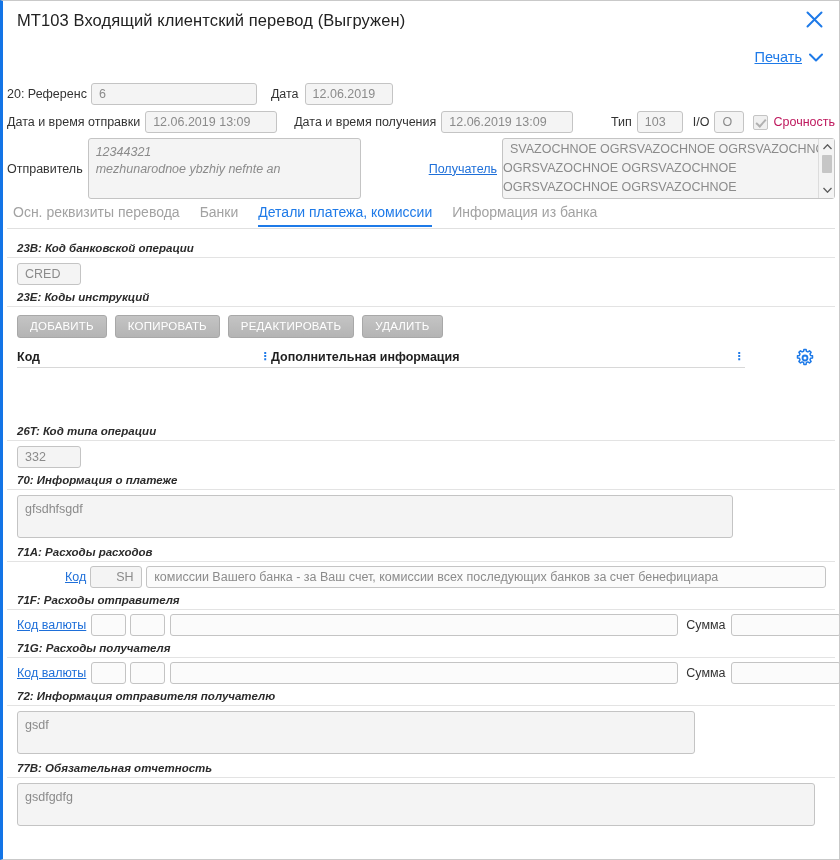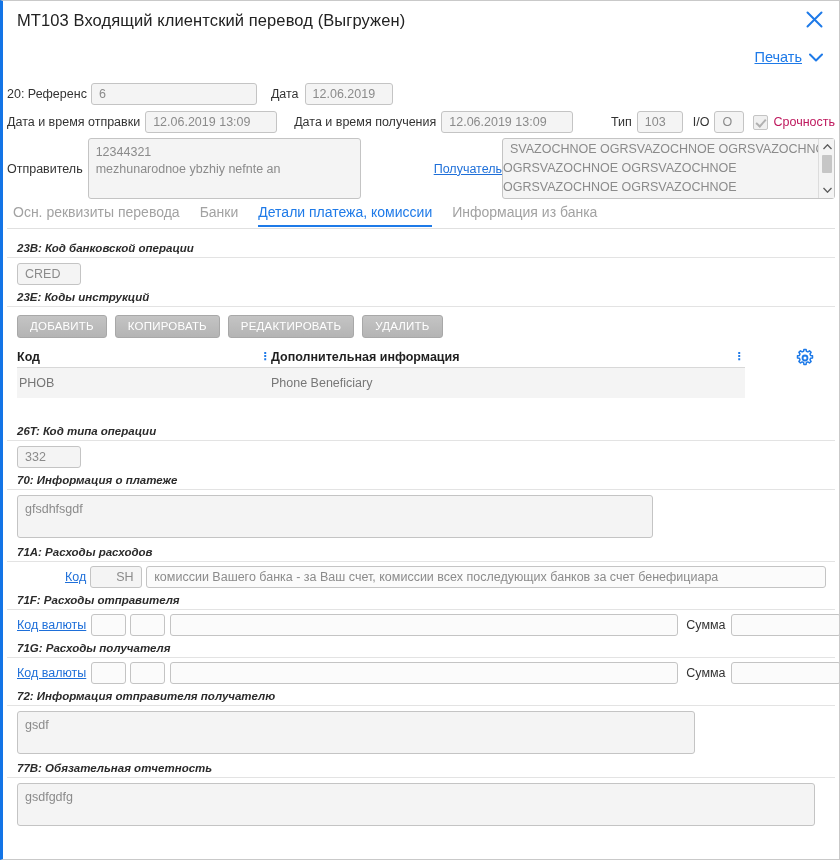--- a/index.html
+++ b/index.html
@@ -135,23 +135,23 @@
     width: 4px; height: 8px;
     border: solid #b0b0b0;
     border-width: 0 2px 2px 0;
     transform: rotate(42deg);
   }
   #urgency-label { color: #be185d; }
 
   
   .r3 { position: absolute; top: 137px; left: 4px; right: 4px; display: flex; align-items: center; }
   #sender-label { margin-right: 5px; }
-  #sender-text { width: 273px; height: 61px; }
+  #sender-text { width: 273px; height: 61px; font-style: italic; }
   .recv-wrap { margin-left: auto; display: flex; align-items: center; }
-  #receiver-label { }
+  #receiver-label { margin-right: 5px; }
   .recv-box {
     position: relative;
     width: 333px; height: 61px;
     background: #f4f4f4;
     border: 1px solid #c4c4c4;
     border-radius: 3px;
   }
   .recv-inner {
     padding: 4px 24px 0 7px;
     font-size: 12.5px;
@@ -280,21 +280,21 @@
     width: 20px; height: 20px;
     cursor: pointer;
   }
 
   
   #sec-26t-label { top: 424px; left: 0; right: 0; }
   #fld-26t { top: 445px; left: 14px; width: 64px; }
 
   
   #sec-70-label { top: 473px; left: 0; right: 0; }
-  #ta-70 { top: 494px; left: 14px; width: 636px; height: 43px; }
+  #ta-70 { top: 494px; left: 14px; width: 716px; height: 43px; }
 
   
   #sec-71a-label { top: 545px; left: 0; right: 0; }
   .r71a { position: absolute; top: 565px; left: 62px; display: flex; align-items: center; }
   #code-link-71a { margin-right: 4px; }
   #fld-71a-code { width: 52px; padding-left: 25px; }
   #fld-71a-desc { width: 680px; margin-left: 4px; background:#fbfbfb; }
 
   
   #sec-71f-label { top: 593px; left: 0; right: 0; }
@@ -412,24 +412,20 @@
     <button class="tbtn">УДАЛИТЬ</button>
   </div>
 
   <div class="grid">
     <div class="grid-head">
       <span class="gh-col1">Код</span>
       <span class="gh-sep">⋮</span>
       <span class="gh-col2">Дополнительная информация</span>
       <span class="gh-sep">⋮</span>
     </div>
-    <div class="grid-row">
-      <span class="gr-c1">PHOB</span>
-      <span class="gr-c2">Phone Beneficiary</span>
-    </div>
   </div>
 
   <span class="gear">
     <svg width="20" height="20" viewBox="0 0 20 20" aria-hidden="true">
       <path d="M10 6.6a3.4 3.4 0 100 6.8 3.4 3.4 0 000-6.8zm0 1.9a1.5 1.5 0 110 3 1.5 1.5 0 010-3z" fill="#1e7ae8"></path>
       <path d="M8.9 1.4h2.2l.3 1.9 1.5.6 1.6-1.1 1.6 1.6-1.1 1.6.6 1.5 1.9.3v2.2l-1.9.3-.6 1.5 1.1 1.6-1.6 1.6-1.6-1.1-1.5.6-.3 1.9H8.9l-.3-1.9-1.5-.6-1.6 1.1-1.6-1.6 1.1-1.6-.6-1.5-1.9-.3V7.8l1.9-.3.6-1.5L3.9 4.4l1.6-1.6 1.6 1.1 1.5-.6z" fill="none" stroke="#1e7ae8" stroke-width="1.5" stroke-linejoin="round"></path>
     </svg>
   </span>
 
   <div class="sect-label abs" id="sec-26t-label">26T: Код типа операции</div>

